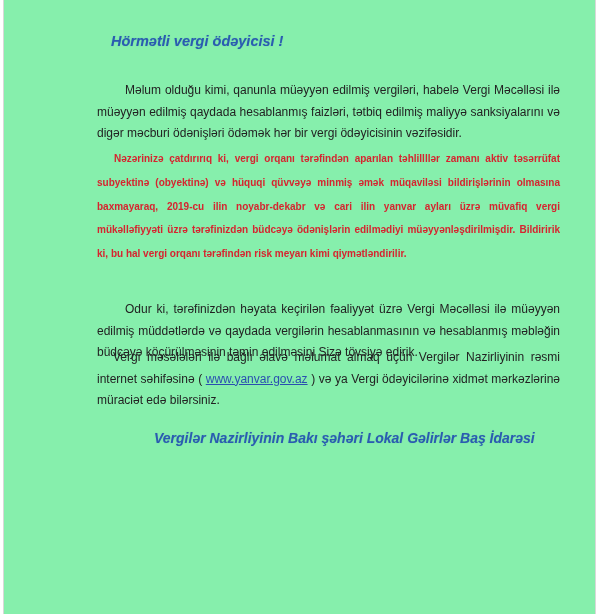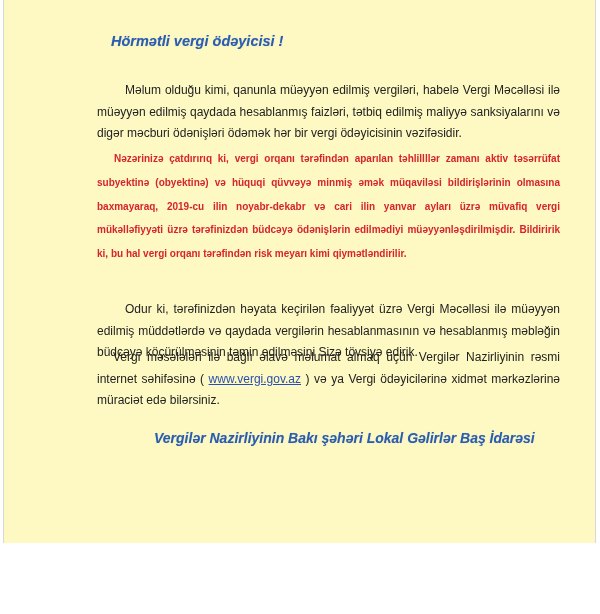--- a/index.html
+++ b/index.html
@@ -12,22 +12,22 @@
       height: 614px;
       position: relative;
       overflow: hidden;
       font-family: "Liberation Sans", sans-serif;
     }
     .page {
       position: absolute;
       left: 3px;
       top: 0;
       width: 593px;
-      height: 543px;
-      background: #fef9c3;
+      height: 614px;
+      background: #86efac;
       border-left: 1px solid #d8d8d8;
       border-right: 1px solid #d8d8d8;
       box-sizing: border-box;
       padding-left: 19px;
     }
     .title {
       position: absolute;
       left: 107px;
       top: 33px;
       font-size: 14.5px;
@@ -91,17 +91,17 @@
 <div class="page">
   <h1 class="title">Hörmətli vergi ödəyicisi !</h1>
 
   <p class="body-text indent p1">Məlum olduğu kimi, qanunla müəyyən edilmiş vergiləri, habelə Vergi Məcəlləsi ilə müəyyən edilmiş qaydada hesablanmış faizləri, tətbiq edilmiş maliyyə sanksiyalarını və digər məcburi ödənişləri ödəmək hər bir vergi ödəyicisinin vəzifəsidir.</p>
 
   <p class="p-red">Nəzərinizə çatdırırıq ki, vergi orqanı tərəfindən aparılan təhlillllər zamanı aktiv təsərrüfat subyektinə (obyektinə) və hüquqi qüvvəyə minmiş əmək müqaviləsi bildirişlərinin olmasına baxmayaraq, 2019-cu ilin noyabr-dekabr və cari ilin yanvar ayları üzrə müvafiq vergi mükəlləfiyyəti üzrə tərəfinizdən büdcəyə ödənişlərin edilmədiyi müəyyənləşdirilmişdir. Bildiririk ki, bu hal vergi orqanı tərəfindən risk meyarı kimi qiymətləndirilir.</p>
 
   <p class="body-text indent p3">Odur ki, tərəfinizdən həyata keçirilən fəaliyyət üzrə Vergi Məcəlləsi ilə müəyyən edilmiş müddətlərdə və qaydada vergilərin hesablanmasının və hesablanmış məbləğin büdcəyə köçürülməsinin təmin edilməsini Sizə tövsiyə edirik.</p>
 
   <p class="body-text p4">
-    <span>Vergi məsələləri ilə bağlı əlavə məlumat almaq üçün Vergilər Nazirliyinin rəsmi internet səhifəsinə ( </span><a class="link">www.vergi.gov.az</a><span> ) və ya Vergi ödəyicilərinə xidmət mərkəzlərinə müraciət edə bilərsiniz.</span>
+    <span>Vergi məsələləri ilə bağlı əlavə məlumat almaq üçün Vergilər Nazirliyinin rəsmi internet səhifəsinə ( </span><a class="link">www.yanvar.gov.az</a><span> ) və ya Vergi ödəyicilərinə xidmət mərkəzlərinə müraciət edə bilərsiniz.</span>
   </p>
 
   <p class="signature">Vergilər Nazirliyinin Bakı şəhəri Lokal Gəlirlər Baş İdarəsi</p>
 </div>
 
 </body></html>

